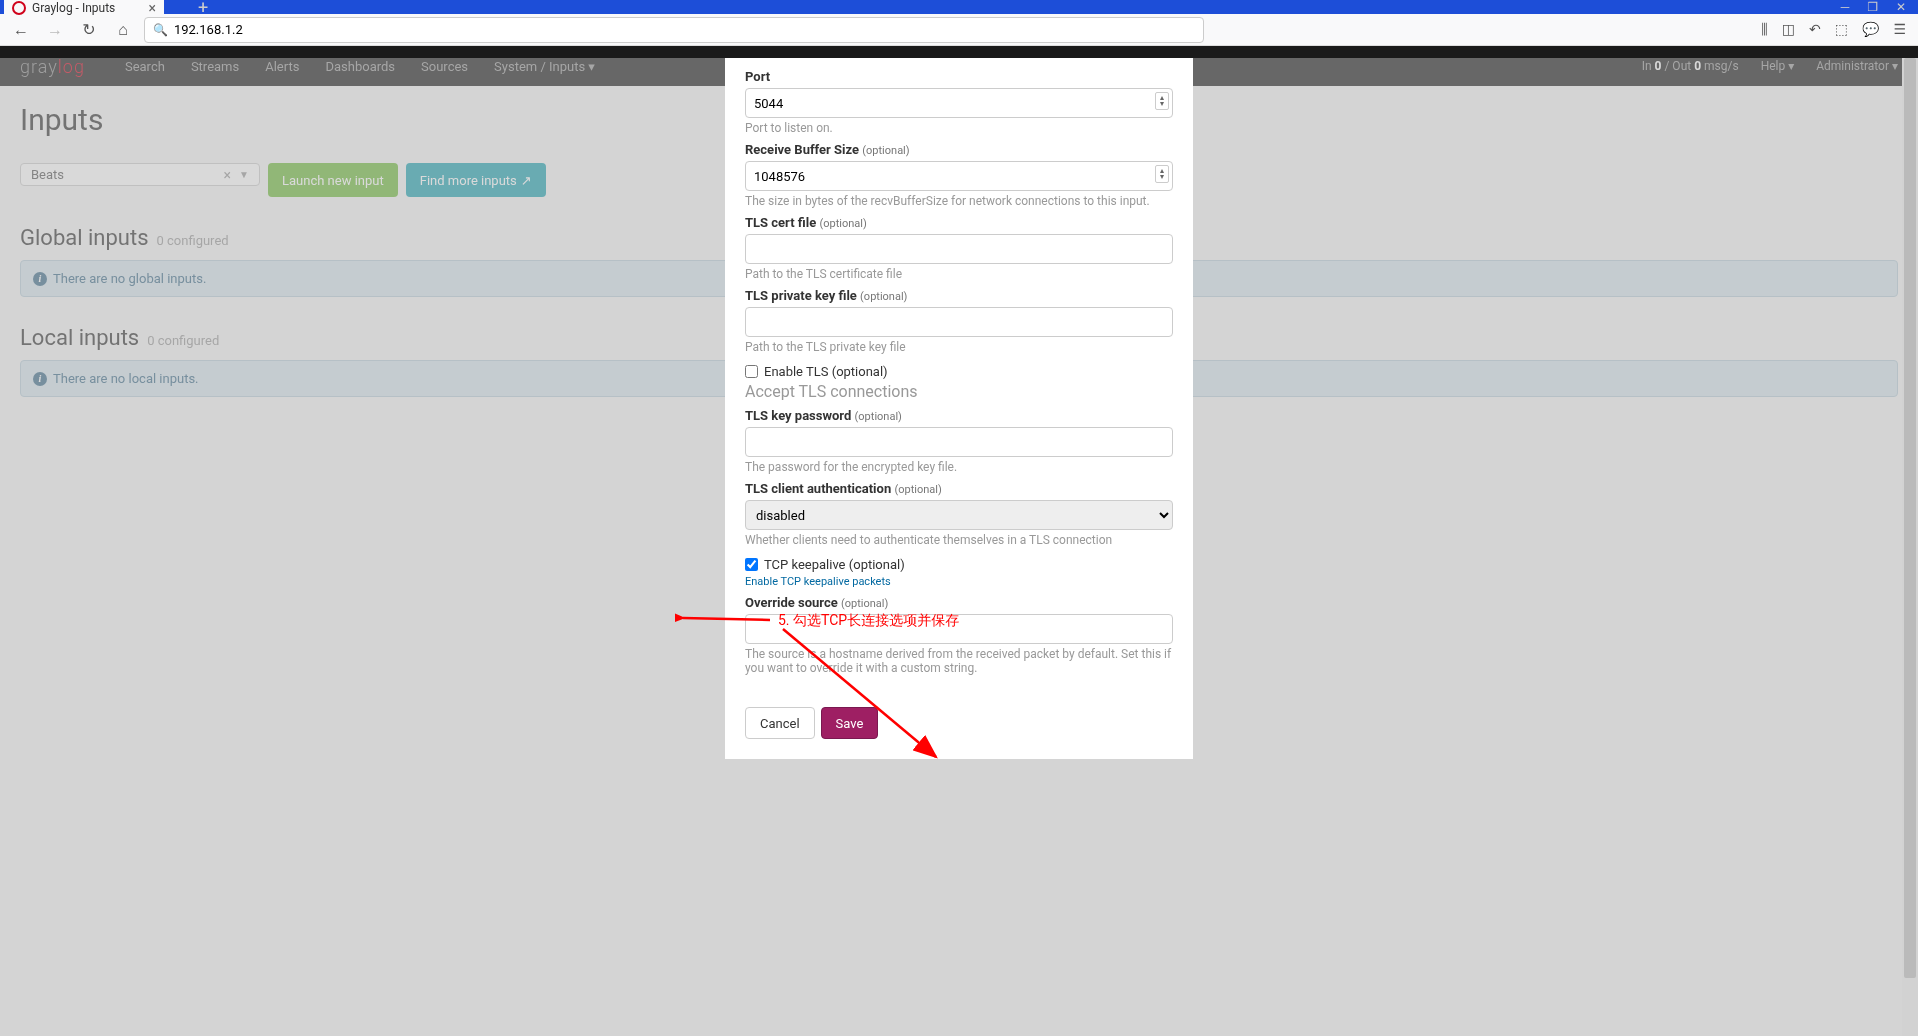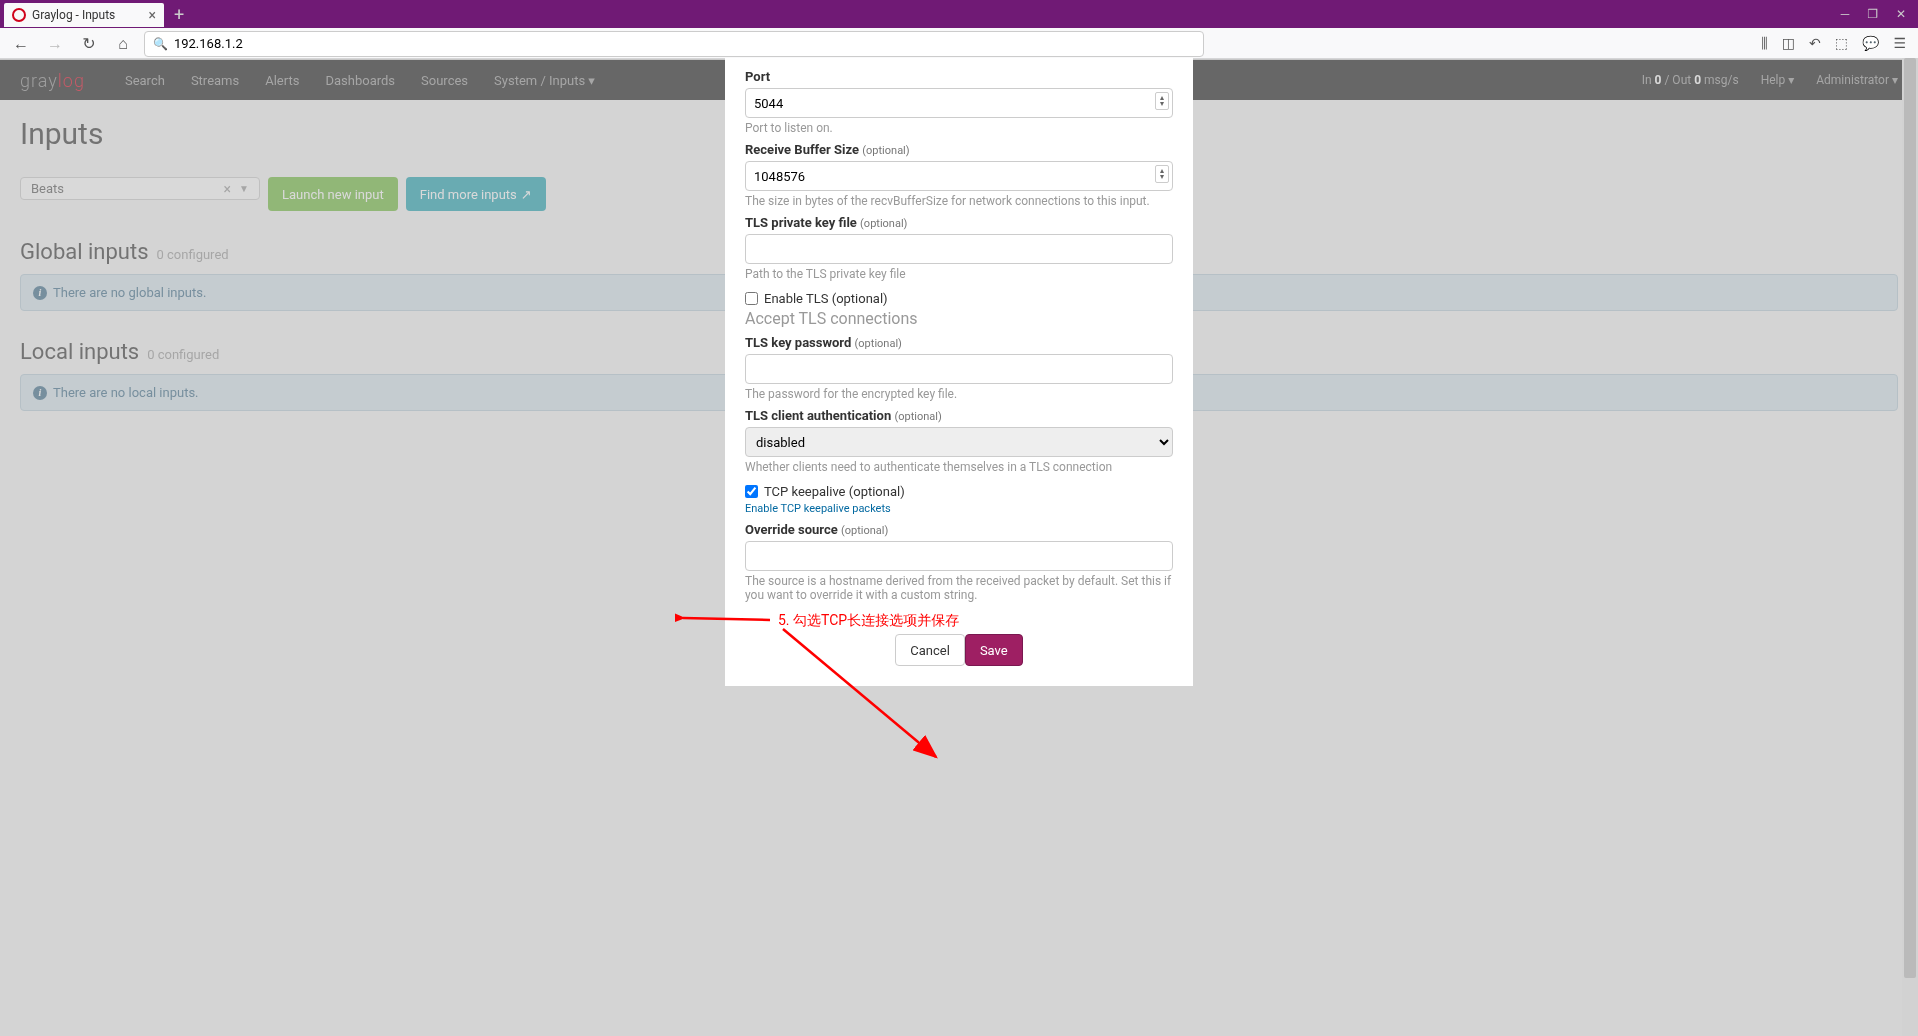--- a/index.html
+++ b/index.html
@@ -1,19 +1,19 @@
 <!DOCTYPE html>
 <html><head>
 <meta charset="utf-8">
 <style>
 * { margin: 0; padding: 0; box-sizing: border-box; font-family: -apple-system, BlinkMacSystemFont, "Segoe UI", Roboto, sans-serif; }
 body { background: #f5f5f5; overflow: hidden; }
 
 
-.browser-chrome { background: #701a75; height: 28px; display: flex; align-items: center; }
+.browser-chrome { background: #1d4ed8; height: 14px; display: flex; align-items: center; gap: 24px; }
 .tab { background: #f9f9fa; height: 24px; margin-top: 2px; margin-left: 4px; padding: 0 8px; display: flex; align-items: center; gap: 6px; border-radius: 2px 2px 0 0; min-width: 160px; }
 .tab-icon { width: 14px; height: 14px; border: 2px solid #d0021b; border-radius: 50%; }
 .tab-title { font-size: 12px; color: #333; flex: 1; }
 .tab-close { font-size: 14px; color: #666; cursor: pointer; }
 .new-tab { color: #ccc; font-size: 18px; margin-left: 10px; cursor: pointer; }
 .window-controls { margin-left: auto; display: flex; gap: 18px; padding-right: 12px; }
 .window-controls span { color: #ccc; font-size: 12px; cursor: pointer; }
 
 .toolbar { background: #f9f9fa; height: 32px; display: flex; align-items: center; padding: 0 8px; gap: 8px; border-bottom: 1px solid #ddd; }
 .nav-btn { width: 26px; height: 26px; display: flex; align-items: center; justify-content: center; border-radius: 4px; cursor: pointer; color: #555; }
@@ -62,21 +62,21 @@
 .field label { font-size: 13px; font-weight: 700; color: #333; display: block; }
 .field .opt { font-size: 11px; font-weight: 400; color: #777; }
 .field input[type="text"], .field input[type="number"], .field input[type="password"] { width: 100%; height: 30px; border: 1px solid #ccc; border-radius: 4px; padding: 0 8px; font-size: 13px; margin-top: 4px; }
 .num-wrap { position: relative; }
 .num-spinner { position: absolute; right: 4px; top: 8px; width: 14px; height: 18px; border: 1px solid #ccc; border-radius: 2px; font-size: 8px; display: flex; flex-direction: column; align-items: center; justify-content: center; color: #666; line-height: 6px; }
 .field select { width: 100%; height: 30px; border: 1px solid #ccc; border-radius: 4px; padding: 0 6px; font-size: 13px; margin-top: 4px; background: #eee; }
 .field .help { font-size: 12px; color: #999; margin-top: 3px; }
 .check-row { display: flex; align-items: center; gap: 6px; margin-top: 10px; }
 .check-row input { width: 13px; height: 13px; }
 .check-row label { font-size: 13px; color: #333; font-weight: 400; }
-.modal-footer { display: flex; justify-content: center; gap: 0; margin-top: 32px; }
+.modal-footer { display: flex; justify-content: flex-start; gap: 6px; margin-top: 32px; }
 .btn-default { background: #fff; border: 1px solid #ccc; color: #333; height: 32px; padding: 0 14px; border-radius: 4px; font-size: 13px; cursor: pointer; }
 .btn-primary { background: #9e1f63; border: 1px solid #7a1850; color: #fff; height: 32px; padding: 0 14px; border-radius: 4px; font-size: 13px; cursor: pointer; }
 
 
 .annot { position: fixed; z-index: 30; color: #ff0000; font-size: 14px; pointer-events: none; }
 .arrow { position: fixed; z-index: 30; pointer-events: none; }
 
 .scrollbar-track { position: fixed; right: 0; top: 58px; bottom: 0; width: 16px; background: #f0f0f0; z-index: 5; }
 .scrollbar-thumb { position: absolute; left: 2px; right: 2px; top: 0; height: 920px; background: #c0c0c0; border-radius: 2px; }
 </style>
@@ -187,20 +187,25 @@
 
   <div class="field">
     <label><span>Receive Buffer Size</span> <span class="opt">(optional)</span></label>
     <div class="num-wrap">
       <input type="text" value="1048576" style="">
       <div class="num-spinner">▴<br>▾</div>
     </div>
     <div class="help">The size in bytes of the recvBufferSize for network connections to this input.</div>
   </div>
 
+  <div class="field">
+    <label><span>TLS cert file</span> <span class="opt">(optional)</span></label>
+    <input type="text" style="">
+    <div class="help">Path to the TLS certificate file</div>
+  </div>
 
   <div class="field">
     <label><span>TLS private key file</span> <span class="opt">(optional)</span></label>
     <input type="text" style="">
     <div class="help">Path to the TLS private key file</div>
   </div>
 
   <div class="check-row">
     <input type="checkbox" style="">
     <label><span>Enable TLS</span> <span class="opt">(optional)</span></label>

